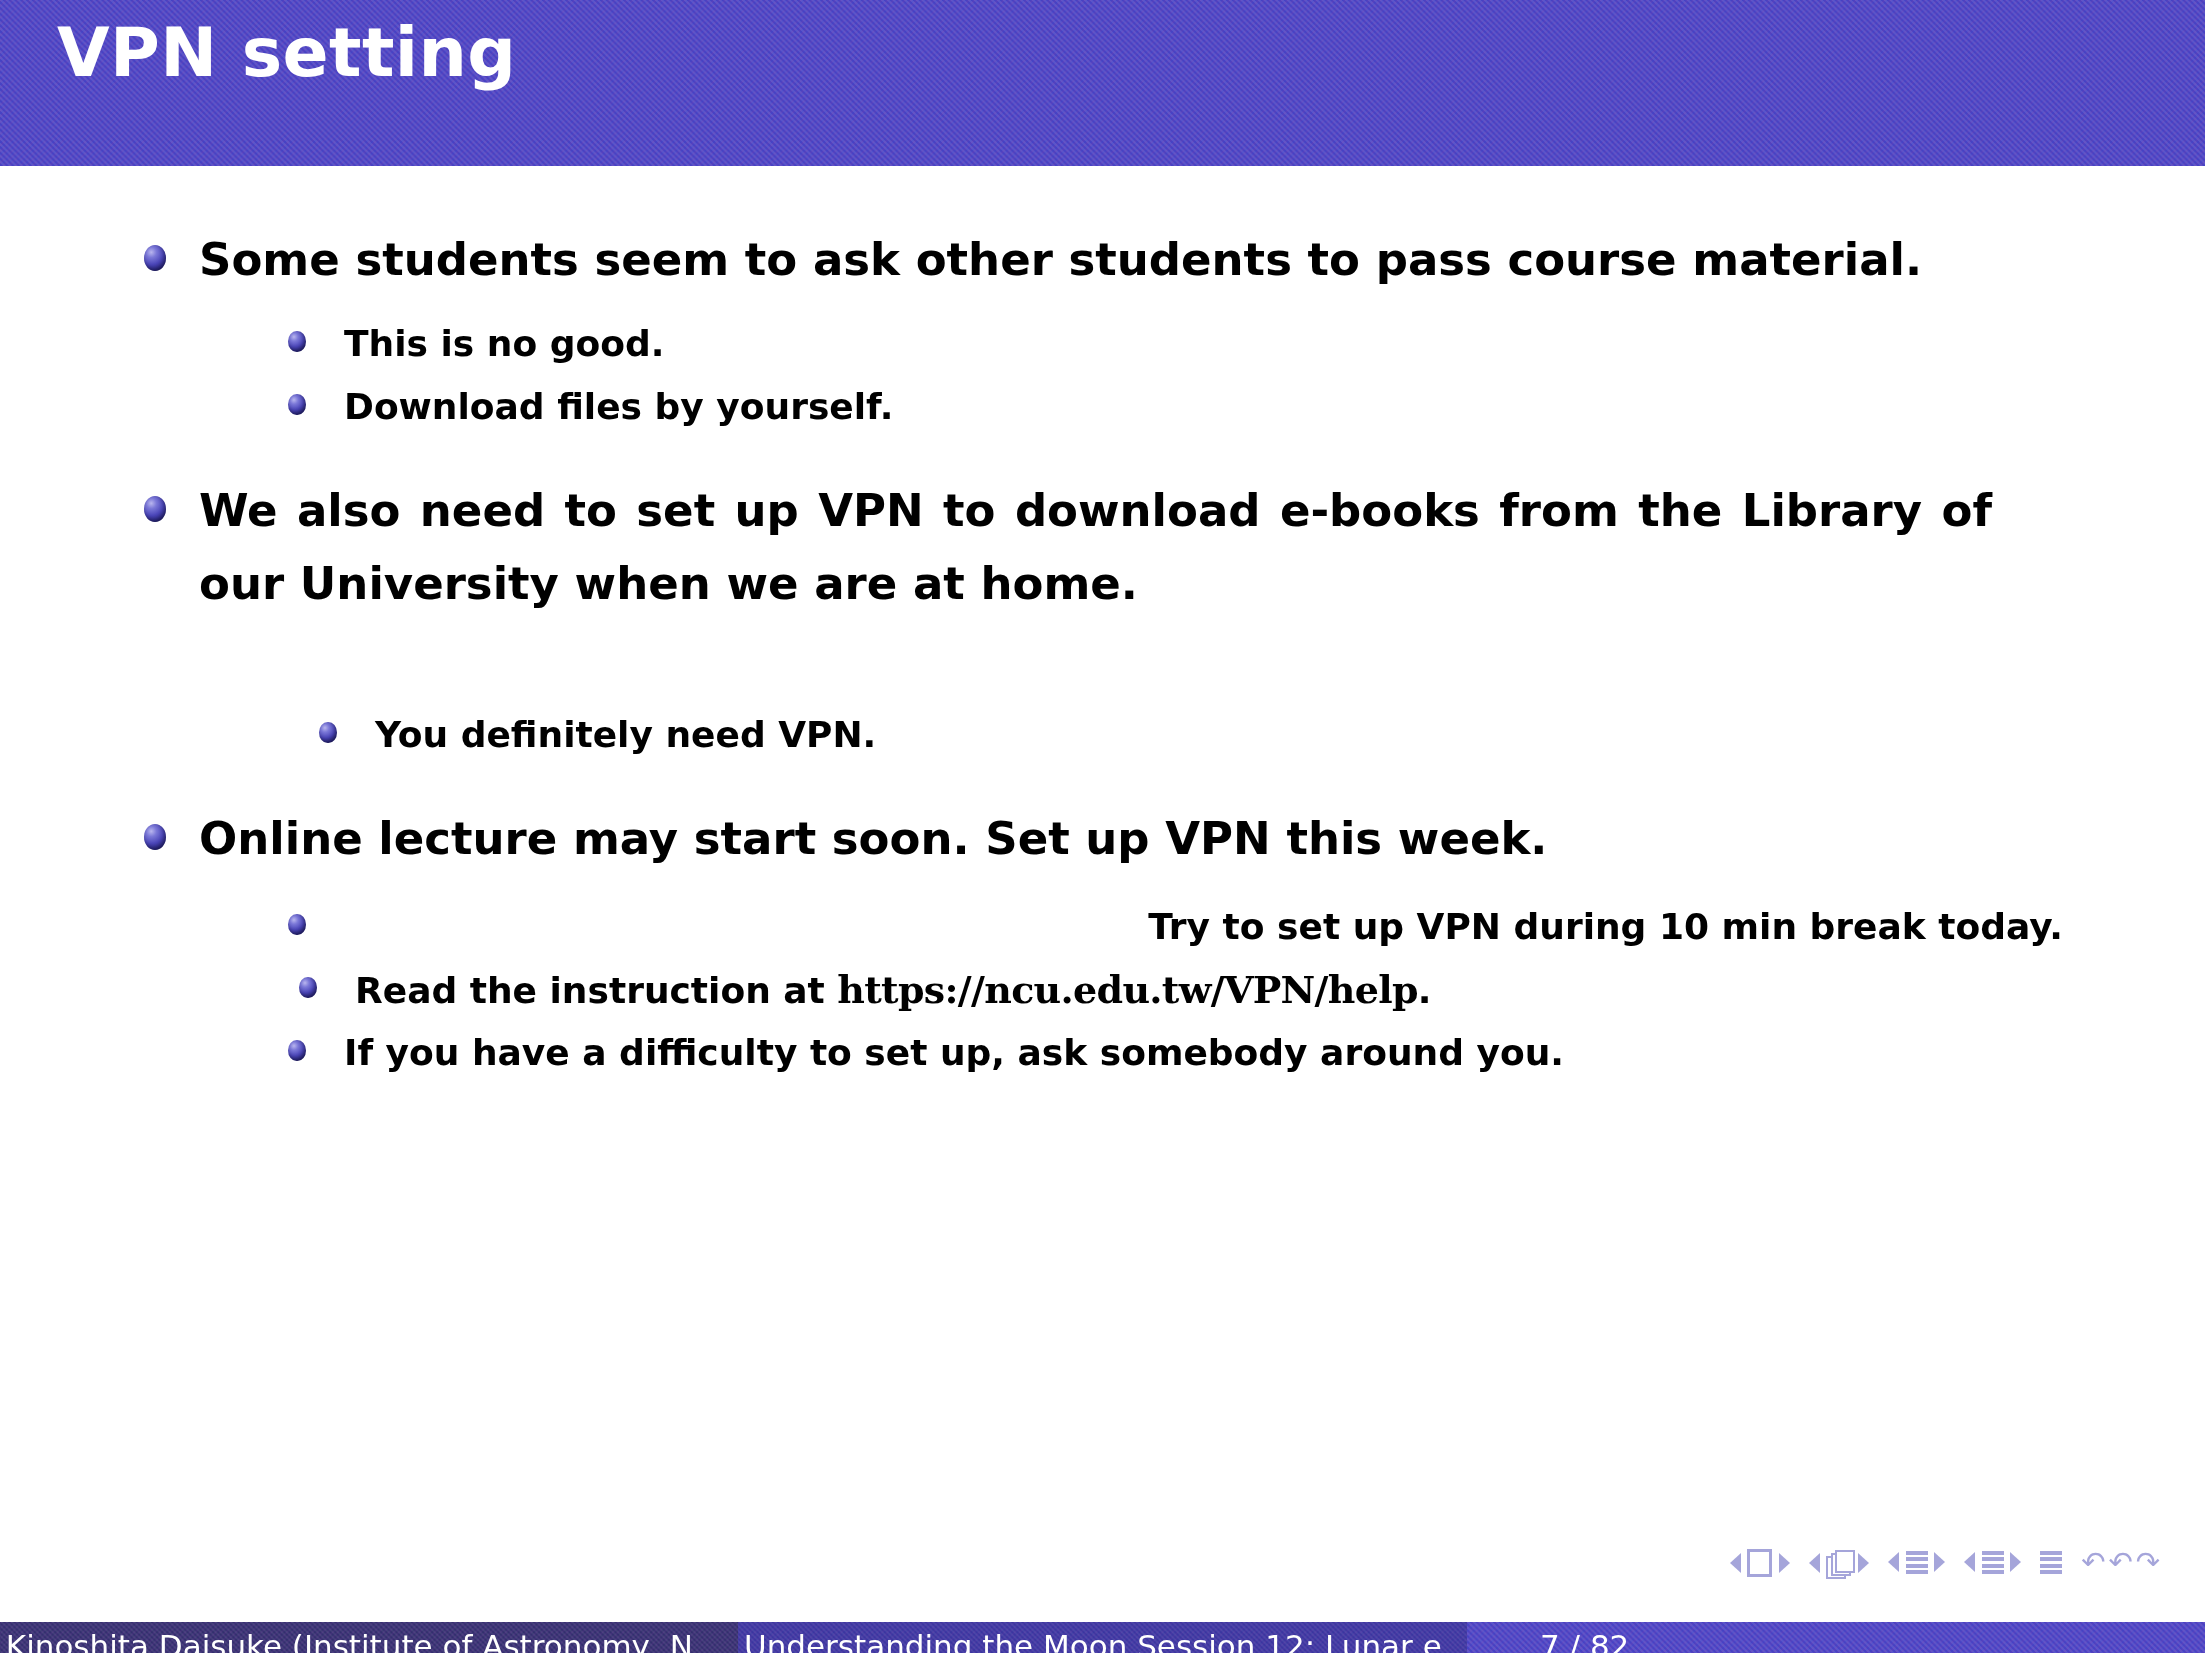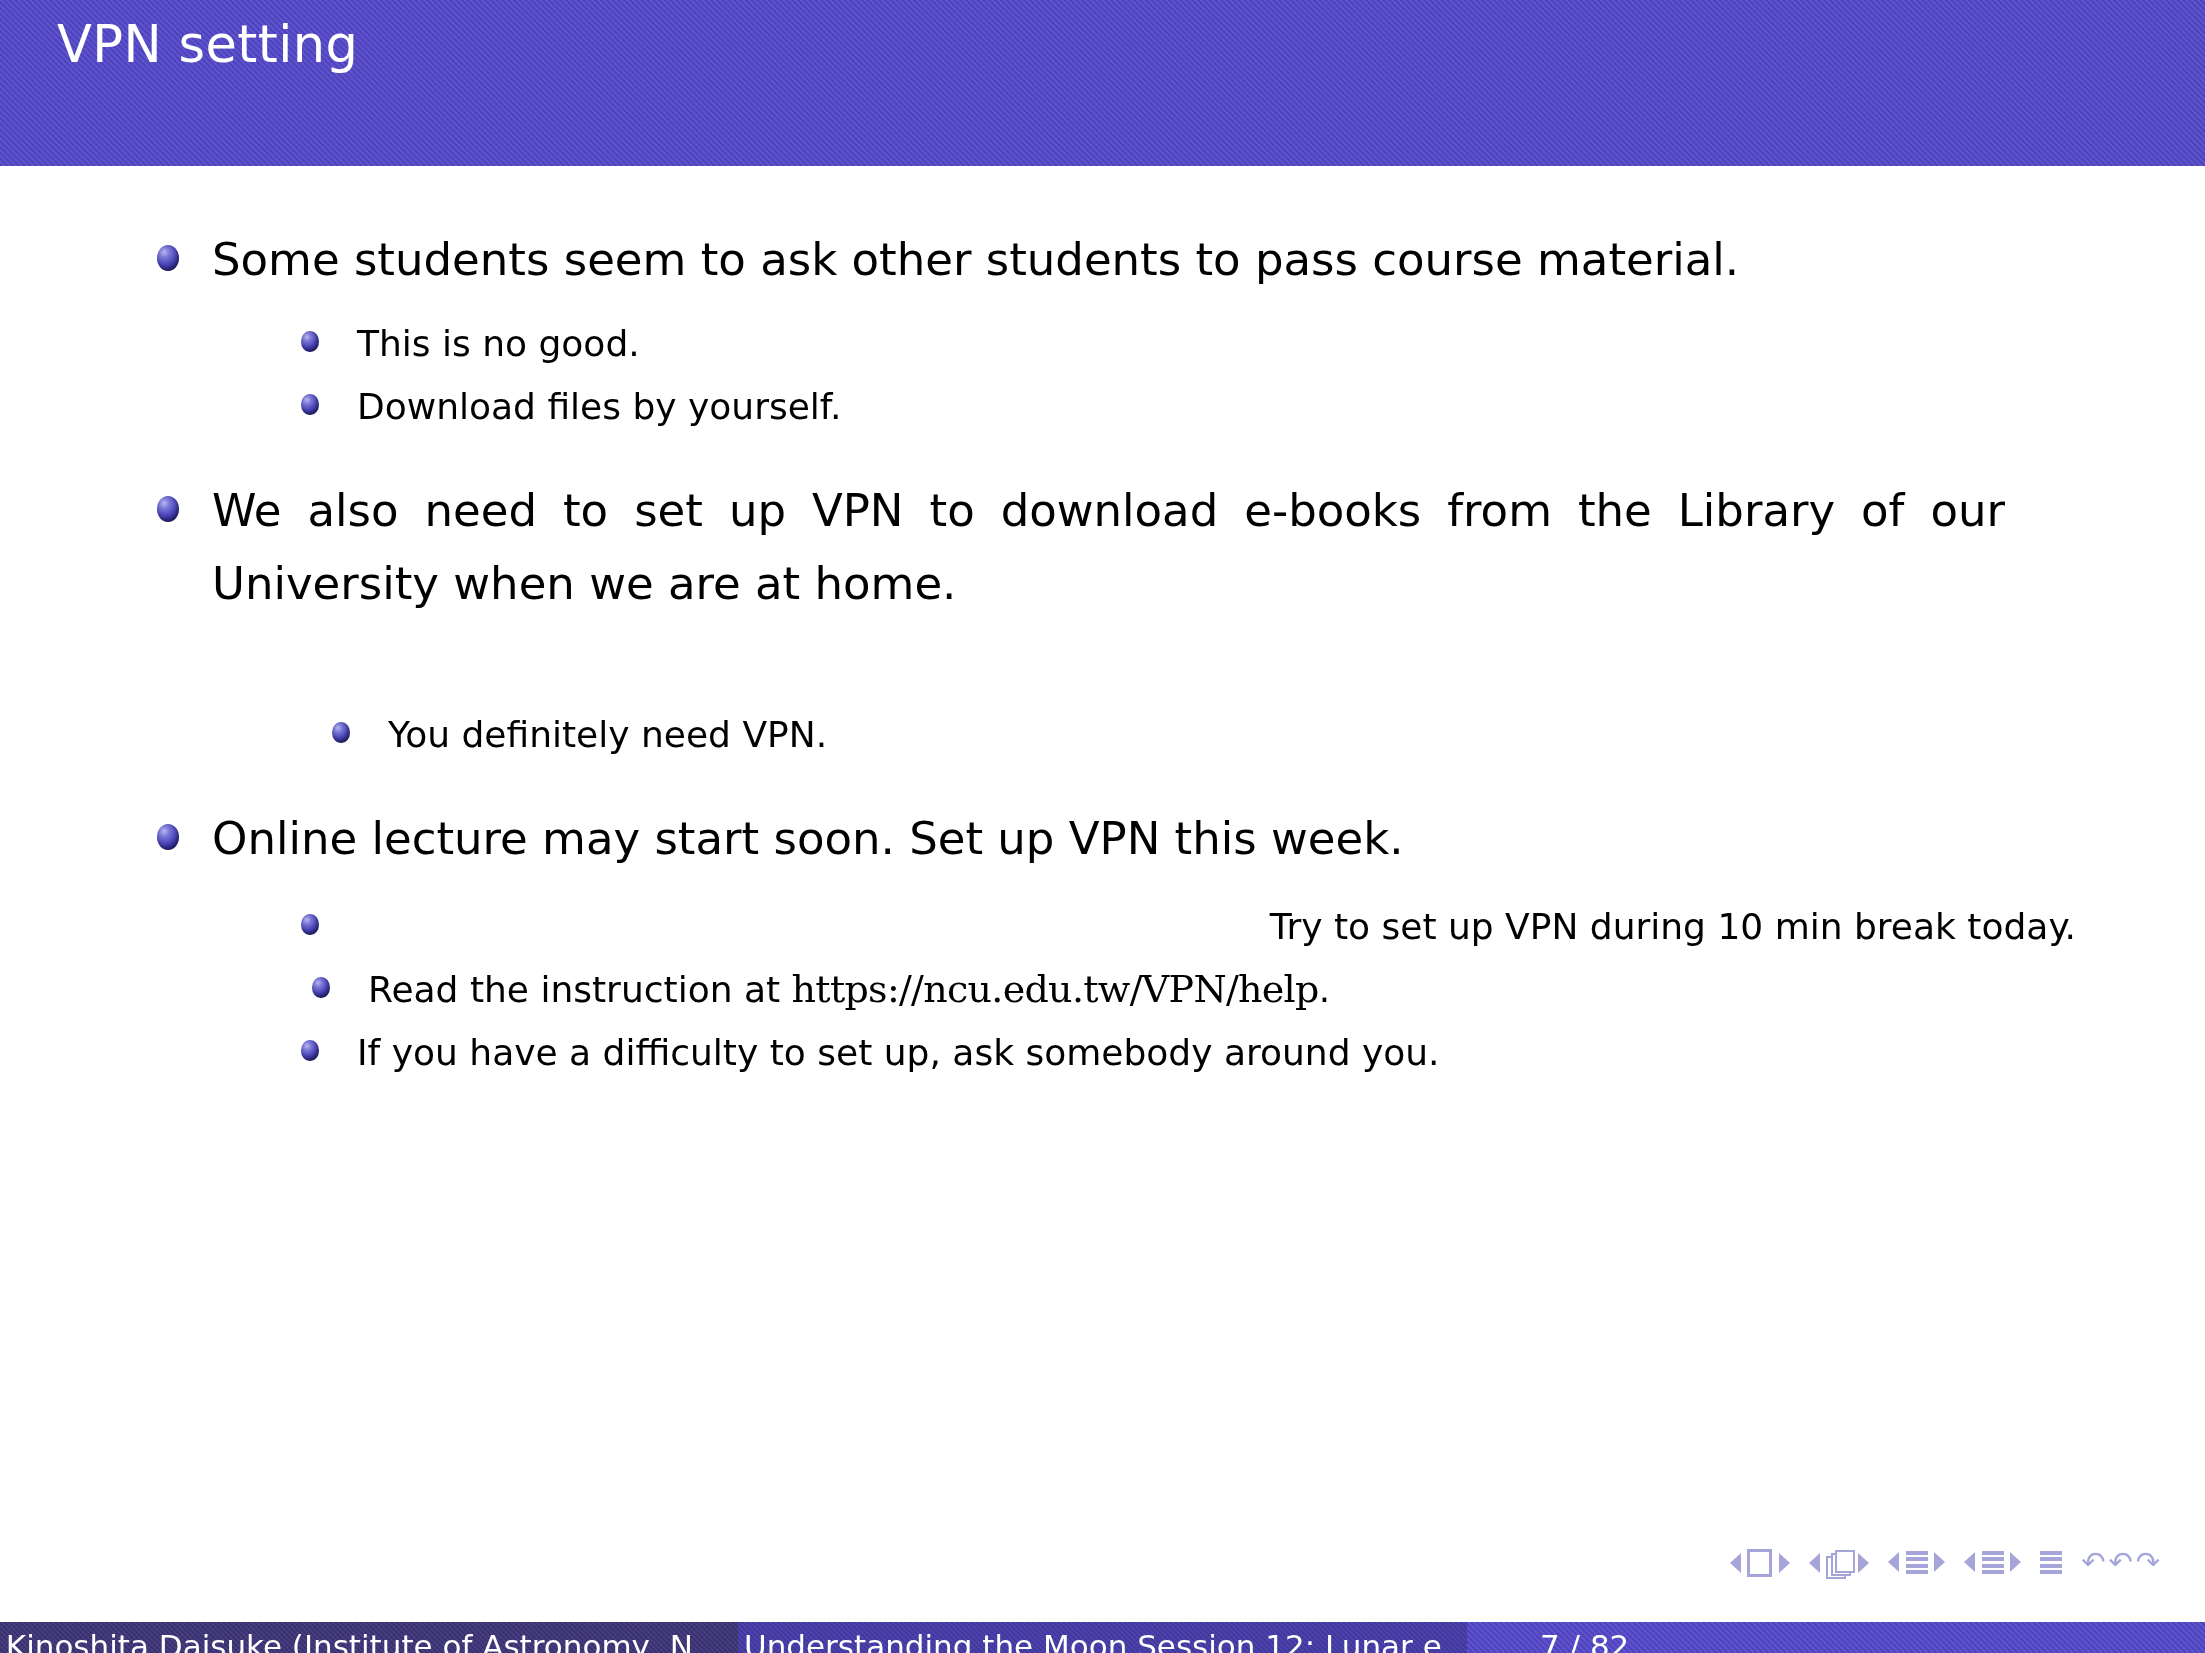--- a/index.html
+++ b/index.html
@@ -26,40 +26,41 @@
       linear-gradient(45deg, rgba(255,255,255,0.10) 25%, transparent 25%, transparent 50%, rgba(255,255,255,0.10) 50%, rgba(255,255,255,0.10) 75%, transparent 75%),
       linear-gradient(135deg, rgba(128,60,170,0.22) 25%, transparent 25%, transparent 50%, rgba(128,60,170,0.22) 50%, rgba(128,60,170,0.22) 75%, transparent 75%);
     background-size: 5.8px 5.8px, 5.8px 5.8px;
     overflow: hidden;
   }
   #slide-title {
     position: absolute;
     left: 57px;
     top: 19px;
     color: #ffffff;
-    font-size: 51px;
+    font-size: 68px;
     line-height: 1.0;
-    font-weight: 400;
+    font-weight: 700;
     letter-spacing: 0.4px;
     white-space: nowrap;
   }
 
   
   #slide-body {
     position: absolute;
     left: 0;
     top: 166px;
     width: 2205px;
     height: 1356px;
   }
 
   .block {
     position: absolute;
-    left: 14px;
+    left: 1px;
     width: 2122px;
+    font-weight: bold;
   }
 
   
   .item1 {
     position: relative;
     padding-left: 198px;
     padding-right: 36px;
     font-size: 45px;
     line-height: 73px;
     color: #000000;

